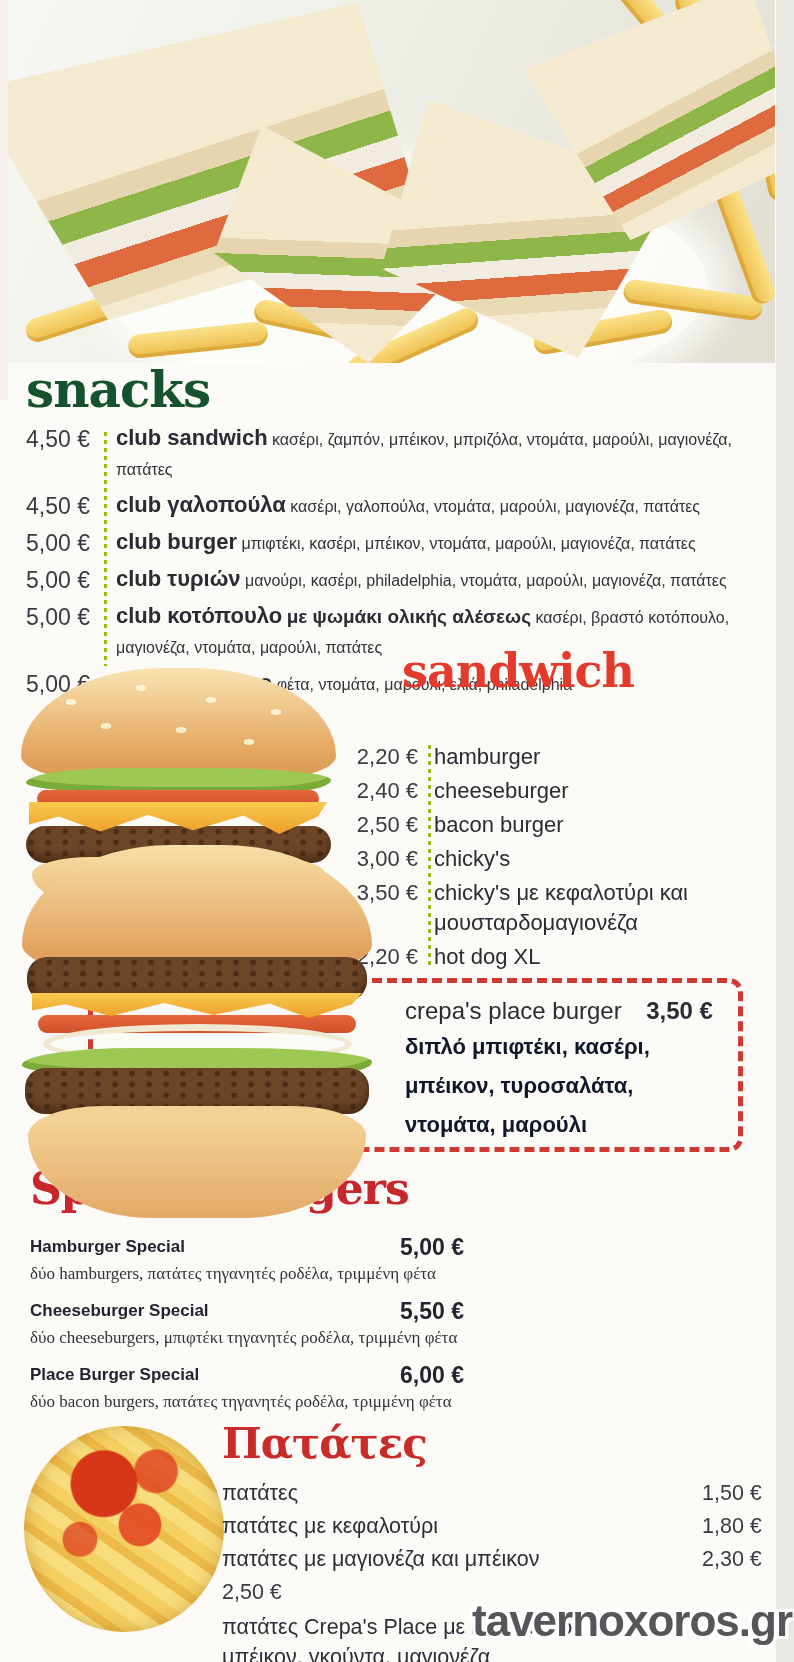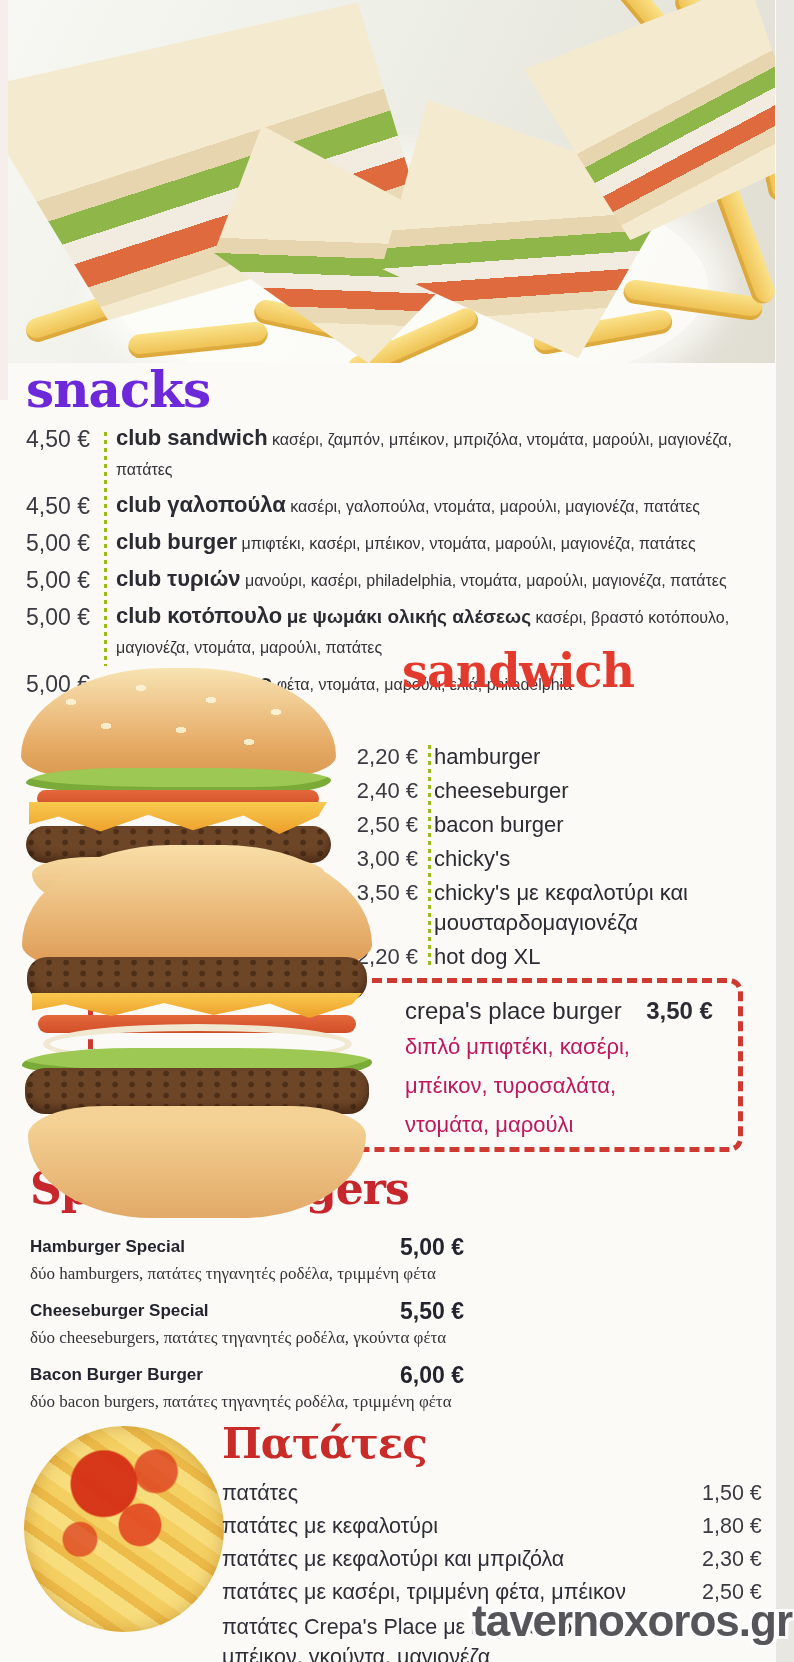--- a/index.html
+++ b/index.html
@@ -37,21 +37,21 @@
   .s3{left:535px;top:10px;width:250px;height:215px;transform:rotate(-16deg);
       clip-path:polygon(0 10%,96% 0,100% 86%,22% 100%);}
   .s4{left:210px;top:150px;width:260px;height:205px;transform:rotate(14deg);
       clip-path:polygon(6% 0,100% 30%,68% 100%,0 66%);}
 
   
   .title{font-family:"DejaVu Serif",serif;font-weight:bold;line-height:.95;margin:0;}
 
   
   .snacks{position:absolute;left:26px;top:366px;width:748px;}
-  .snacks .title{font-size:50px;color:#6d28d9;margin-bottom:9px;letter-spacing:-1px;}
+  .snacks .title{font-size:50px;color:#14532d;margin-bottom:9px;letter-spacing:-1px;}
   .srow{position:relative;padding-left:90px;margin-bottom:5px;line-height:30px;}
   .sprice{position:absolute;left:0;top:1px;width:64px;font-size:23px;color:#3a3a42;}
   .nm{font-weight:bold;font-size:22px;color:#2b2b33;}
   .nm2{font-weight:bold;font-size:19px;color:#2b2b33;}
   .ds{font-size:16px;color:#333339;}
   .vdots{position:absolute;width:3px;
          background-image:repeating-linear-gradient(to bottom,#9abc18 0 4px,transparent 4px 8px);}
   .vd-snacks{left:78px;top:66px;height:234px;}
 
   
@@ -101,21 +101,21 @@
   .bb-patty2{width:344px;height:46px;margin-top:-10px;}
   .bb-bunb{width:338px;height:112px;margin-top:-8px;border-radius:30% 30% 50% 50% / 36% 36% 100% 100%;
            background:linear-gradient(#f4d295 12%,#e2a967);}
 
   
   .crepa{position:absolute;left:88px;top:978px;width:645px;height:164px;z-index:1;
          border:5px dashed #ce3a32;border-radius:14px;}
   .crepa-in{position:absolute;left:312px;top:14px;width:320px;}
   .crepa-t{font-size:24px;font-weight:normal;color:#2b2b33;}
   .crepa-p{font-size:24px;font-weight:bold;color:#2b2b33;margin-left:20px;}
-  .crepa-d{font-size:22px;line-height:35px;color:#be185d;margin-top:4px;}
+  .crepa-d{font-size:22px;line-height:35px;color:#0f172a;margin-top:4px;font-weight:bold;}
 
   
   .specials{position:absolute;left:30px;top:1168px;width:480px;}
   .specials .title{font-size:44px;color:#c6262c;margin-bottom:24px;letter-spacing:-1px;}
   .sp-item{position:relative;margin-bottom:12px;}
   .sp-name{font-size:17px;font-weight:bold;color:#242430;line-height:26px;}
   .sp-price{position:absolute;left:370px;top:0;font-size:23px;font-weight:bold;color:#242430;}
   .sp-desc{font-size:17px;color:#333339;line-height:24px;margin-top:2px;font-family:Liberation Serif, serif;}
 
   
@@ -268,47 +268,46 @@
 <div class="specials">
   <h2 class="title">Special Burgers</h2>
   <div class="sp-item">
     <div class="sp-name">Hamburger Special</div>
     <span class="sp-price">5,00 €</span>
     <div class="sp-desc">δύο hamburgers, πατάτες τηγανητές ροδέλα, τριμμένη φέτα</div>
   </div>
   <div class="sp-item">
     <div class="sp-name">Cheeseburger Special</div>
     <span class="sp-price">5,50 €</span>
-    <div class="sp-desc">δύο cheeseburgers, πατάτες τηγανητές ροδέλα, γκούντα φέτα</div>
+    <div class="sp-desc">δύο cheeseburgers, μπιφτέκι τηγανητές ροδέλα, τριμμένη φέτα</div>
   </div>
   <div class="sp-item">
-    <div class="sp-name">Bacon Burger Burger</div>
+    <div class="sp-name">Place Burger Special</div>
     <span class="sp-price">6,00 €</span>
     <div class="sp-desc">δύο bacon burgers, πατάτες τηγανητές ροδέλα, τριμμένη φέτα</div>
   </div>
 </div>
 
 <div class="friescircle"></div>
 
 <div class="potatoes">
   <h2 class="title">Πατάτες</h2>
   <div class="prow">
     <span class="pname">πατάτες</span>
     <span class="pprice">1,50 €</span>
   </div>
   <div class="prow">
     <span class="pname">πατάτες με κεφαλοτύρι</span>
     <span class="pprice">1,80 €</span>
   </div>
   <div class="prow">
-    <span class="pname">πατάτες με κεφαλοτύρι και μπριζόλα</span>
+    <span class="pname">πατάτες με μαγιονέζα και μπέικον</span>
     <span class="pprice">2,30 €</span>
   </div>
   <div class="prow">
-    <span class="pname">πατάτες με κασέρι, τριμμένη φέτα, μπέικον</span>
     <span class="pprice">2,50 €</span>
   </div>
   <div class="prow last">
     <span class="pname">πατάτες Crepa's Place με κεφαλοτύρι, μπέικον, γκούντα, μαγιονέζα</span>
     <span class="pprice"></span>
   </div>
 </div>
 
 <div class="watermark">tavernoxoros.gr</div>
 

